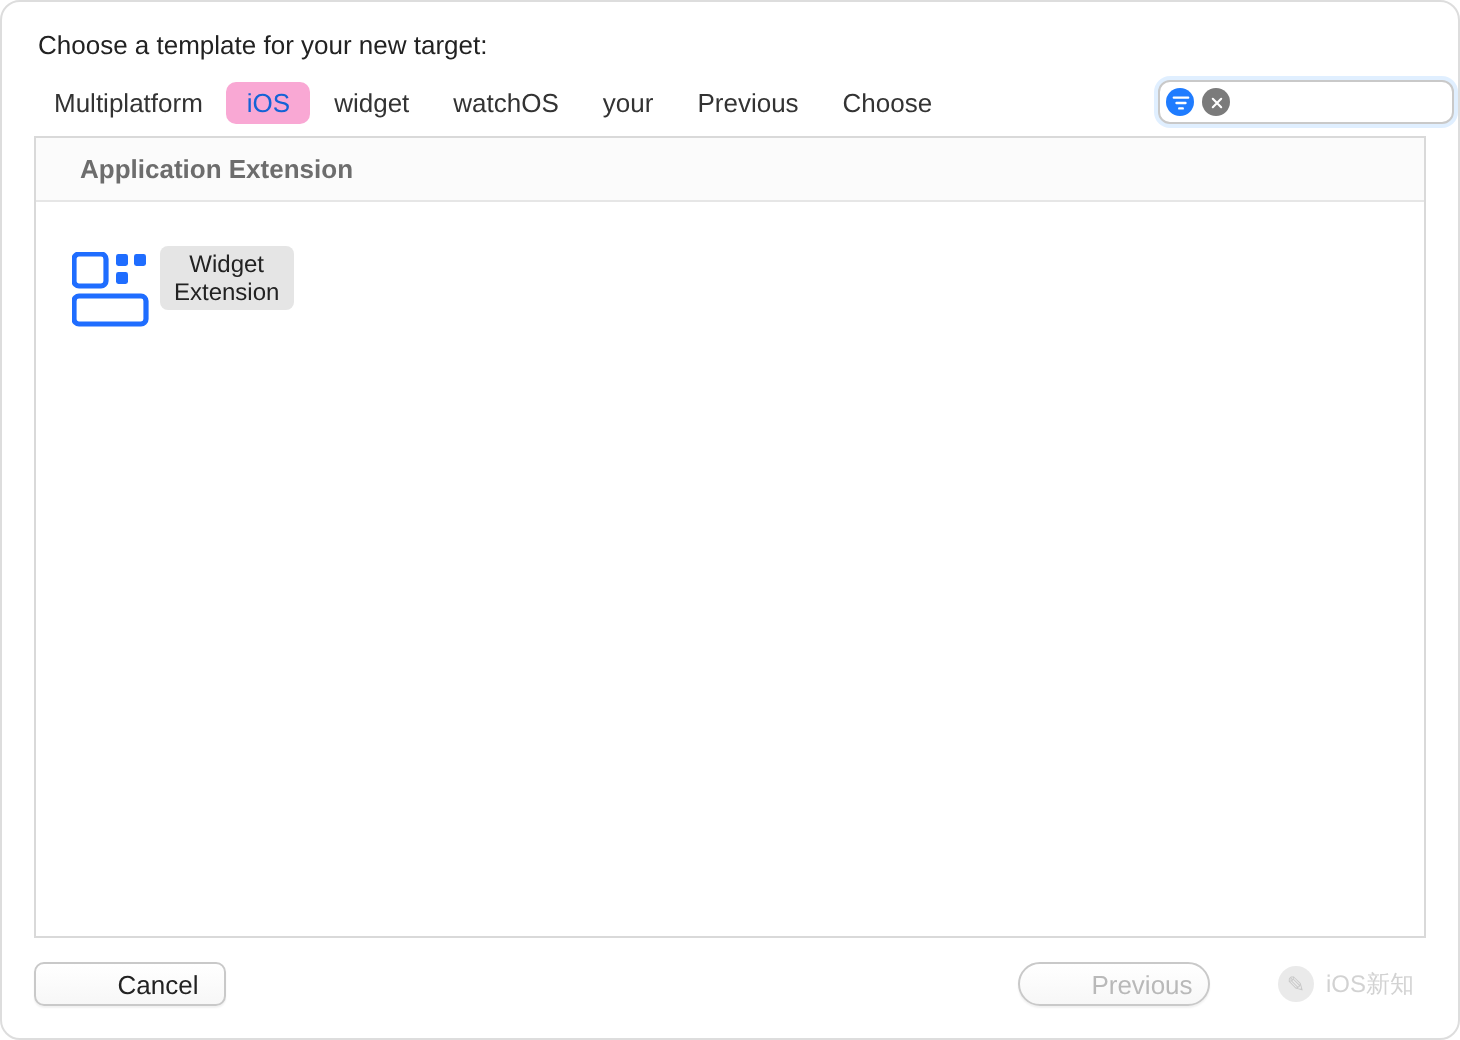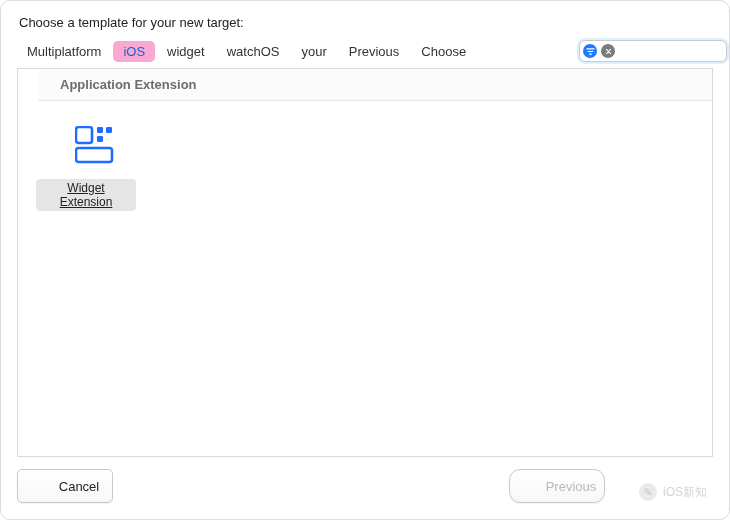--- a/index.html
+++ b/index.html
@@ -70,47 +70,45 @@
       border-bottom: 1px solid #d9d9d9;
       margin: 0 16px; border-top: none;
       border-bottom-left-radius: 0; border-bottom-right-radius: 0;
       overflow: auto; background: #fff;
     }
     .section-row {
       border-left: 1px solid #d9d9d9;
       border-right: 1px solid #d9d9d9;
       border-top: 1px solid #d9d9d9;
       margin: 0 16px;
-      padding-left: 20px;
     }
     .grid {
       display: flex; flex-wrap: wrap; gap: 16px; padding-top: 4px;
     }
     .template {
       width: 100px; text-align: center;
-      display: flex; flex-direction: column; align-items: flex-end;
+      display: flex; flex-direction: row; align-items: flex-start;
       cursor: pointer;
-      text-decoration: underline;
     }
     .template .icon-wrap {
       width: 78px; height: 56px;
       display: flex; align-items: center; justify-content: center;
     }
     .template .label {
       margin-top: 6px; font-size: 12px;
       padding: 2px 7px; border-radius: 4px;
     }
     .template.selected .label { background: #e5e5e5; }
     .widget-icon { display: inline-block; }
     .footer {
       display: flex; align-items: center;
       padding: 12px 16px 16px 16px; gap: 12px;
     }
     .btn {
-      height: 34px; min-width: 96px;
+      height: 22px; min-width: 96px;
       border: 0.5px solid #c9c9c9; border-radius: 5px;
       background: linear-gradient(#fff, #f7f7f7);
       font-size: 13px; color: #222;
       box-shadow: 0 1px 1px rgba(0,0,0,0.06);
       cursor: pointer;
       padding-left: 28px;
     }
     .btn.disabled { color: #b9b9b9; cursor: default; border-radius: 11px; }
     .watermark {
       position: absolute; right: 22px; bottom: 18px;

